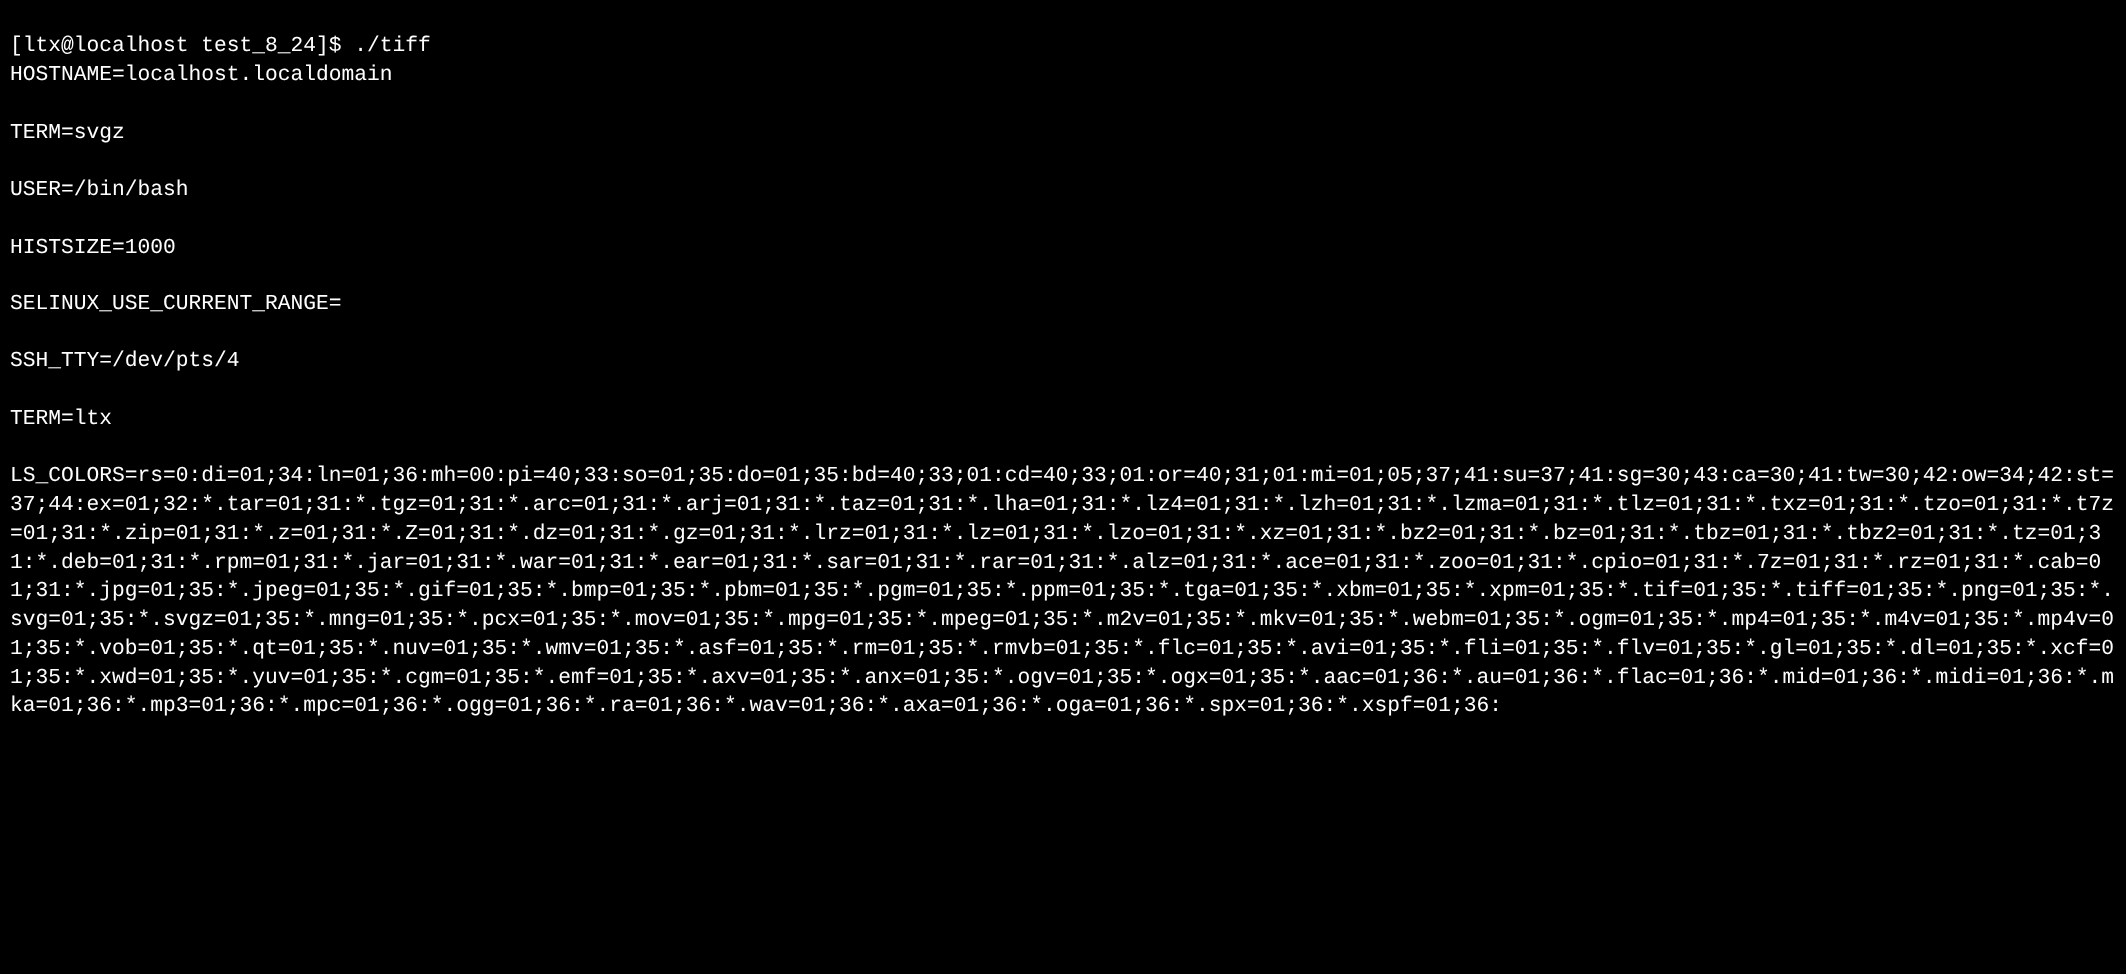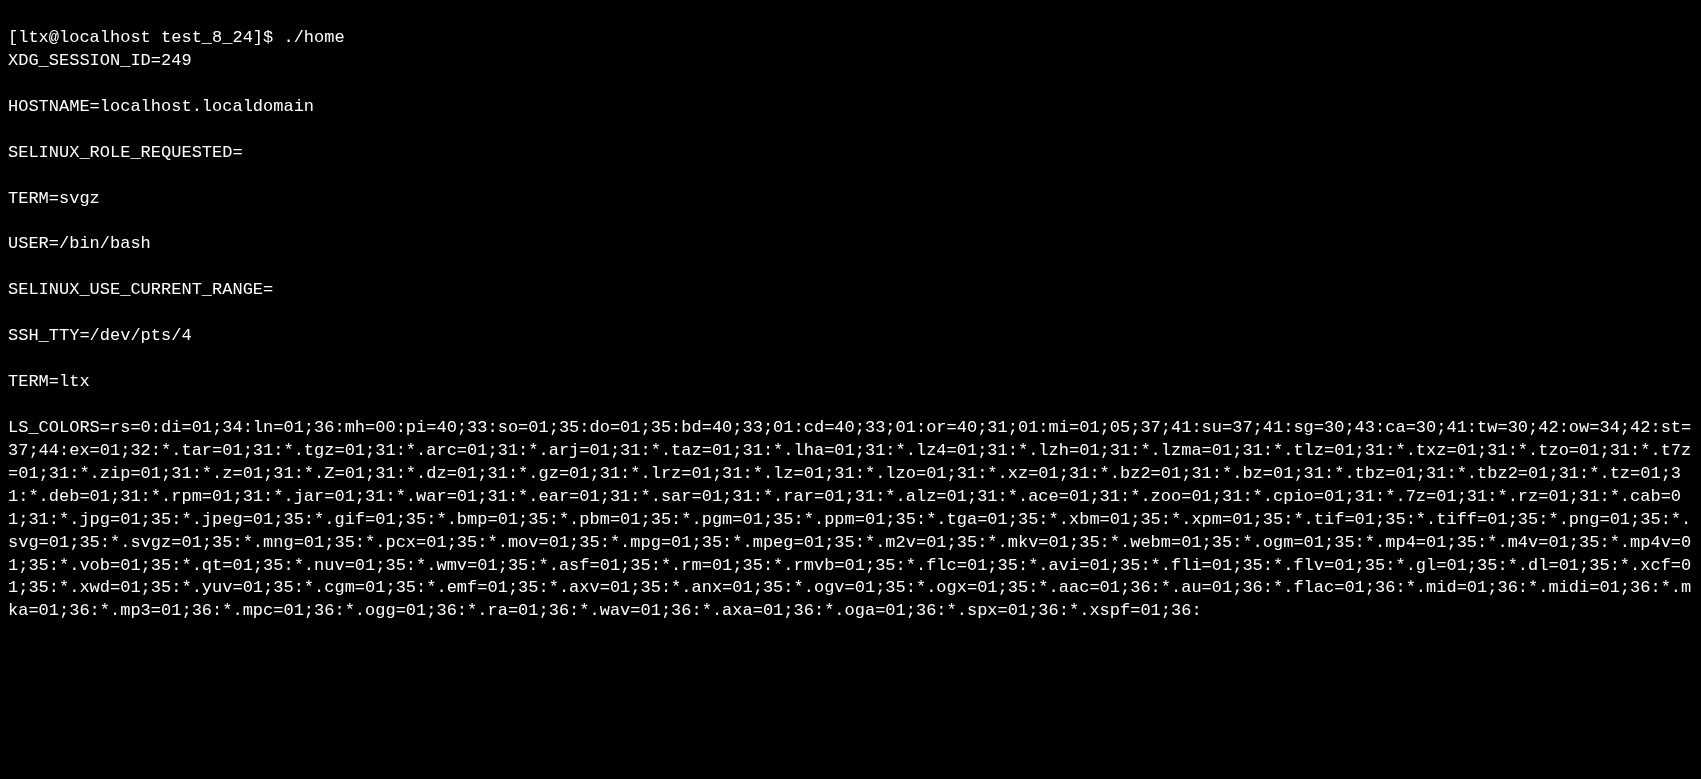--- a/index.html
+++ b/index.html
@@ -27,26 +27,25 @@
     display: inline;
   }
   .env-line {
     display: block;
   }
 </style>
 </head>
 <body>
 
 <div class="terminal">
-<span class="prompt">[ltx@localhost test_8_24]$ </span><span class="cmd">./home</span>
-<span class="env-line">XDG_SESSION_ID=249</span>
+<span class="prompt">[ltx@localhost test_8_24]$ </span><span class="cmd">./tiff</span>
 <span class="env-line">HOSTNAME=localhost.localdomain</span>
-<span class="env-line">SELINUX_ROLE_REQUESTED=</span>
 <span class="env-line">TERM=svgz</span>
 <span class="env-line">USER=/bin/bash</span>
+<span class="env-line">HISTSIZE=1000</span>
 <span class="env-line">SELINUX_USE_CURRENT_RANGE=</span>
 <span class="env-line">SSH_TTY=/dev/pts/4</span>
 <span class="env-line">TERM=ltx</span>
 <span class="env-line">LS_COLORS=rs=0:di=01;34:ln=01;36:mh=00:pi=40;33:so=01;35:do=01;35:bd=40;33;01:cd=40;33;01:or=40;31;01:mi=01;05;37;41:su=37;41:sg=30;43:ca=30;41:tw=30;42:ow=34;42:st=37;44:ex=01;32:*.tar=01;31:*.tgz=01;31:*.arc=01;31:*.arj=01;31:*.taz=01;31:*.lha=01;31:*.lz4=01;31:*.lzh=01;31:*.lzma=01;31:*.tlz=01;31:*.txz=01;31:*.tzo=01;31:*.t7z=01;31:*.zip=01;31:*.z=01;31:*.Z=01;31:*.dz=01;31:*.gz=01;31:*.lrz=01;31:*.lz=01;31:*.lzo=01;31:*.xz=01;31:*.bz2=01;31:*.bz=01;31:*.tbz=01;31:*.tbz2=01;31:*.tz=01;31:*.deb=01;31:*.rpm=01;31:*.jar=01;31:*.war=01;31:*.ear=01;31:*.sar=01;31:*.rar=01;31:*.alz=01;31:*.ace=01;31:*.zoo=01;31:*.cpio=01;31:*.7z=01;31:*.rz=01;31:*.cab=01;31:*.jpg=01;35:*.jpeg=01;35:*.gif=01;35:*.bmp=01;35:*.pbm=01;35:*.pgm=01;35:*.ppm=01;35:*.tga=01;35:*.xbm=01;35:*.xpm=01;35:*.tif=01;35:*.tiff=01;35:*.png=01;35:*.svg=01;35:*.svgz=01;35:*.mng=01;35:*.pcx=01;35:*.mov=01;35:*.mpg=01;35:*.mpeg=01;35:*.m2v=01;35:*.mkv=01;35:*.webm=01;35:*.ogm=01;35:*.mp4=01;35:*.m4v=01;35:*.mp4v=01;35:*.vob=01;35:*.qt=01;35:*.nuv=01;35:*.wmv=01;35:*.asf=01;35:*.rm=01;35:*.rmvb=01;35:*.flc=01;35:*.avi=01;35:*.fli=01;35:*.flv=01;35:*.gl=01;35:*.dl=01;35:*.xcf=01;35:*.xwd=01;35:*.yuv=01;35:*.cgm=01;35:*.emf=01;35:*.axv=01;35:*.anx=01;35:*.ogv=01;35:*.ogx=01;35:*.aac=01;36:*.au=01;36:*.flac=01;36:*.mid=01;36:*.midi=01;36:*.mka=01;36:*.mp3=01;36:*.mpc=01;36:*.ogg=01;36:*.ra=01;36:*.wav=01;36:*.axa=01;36:*.oga=01;36:*.spx=01;36:*.xspf=01;36:</span>
 
 
 
 
 
 

